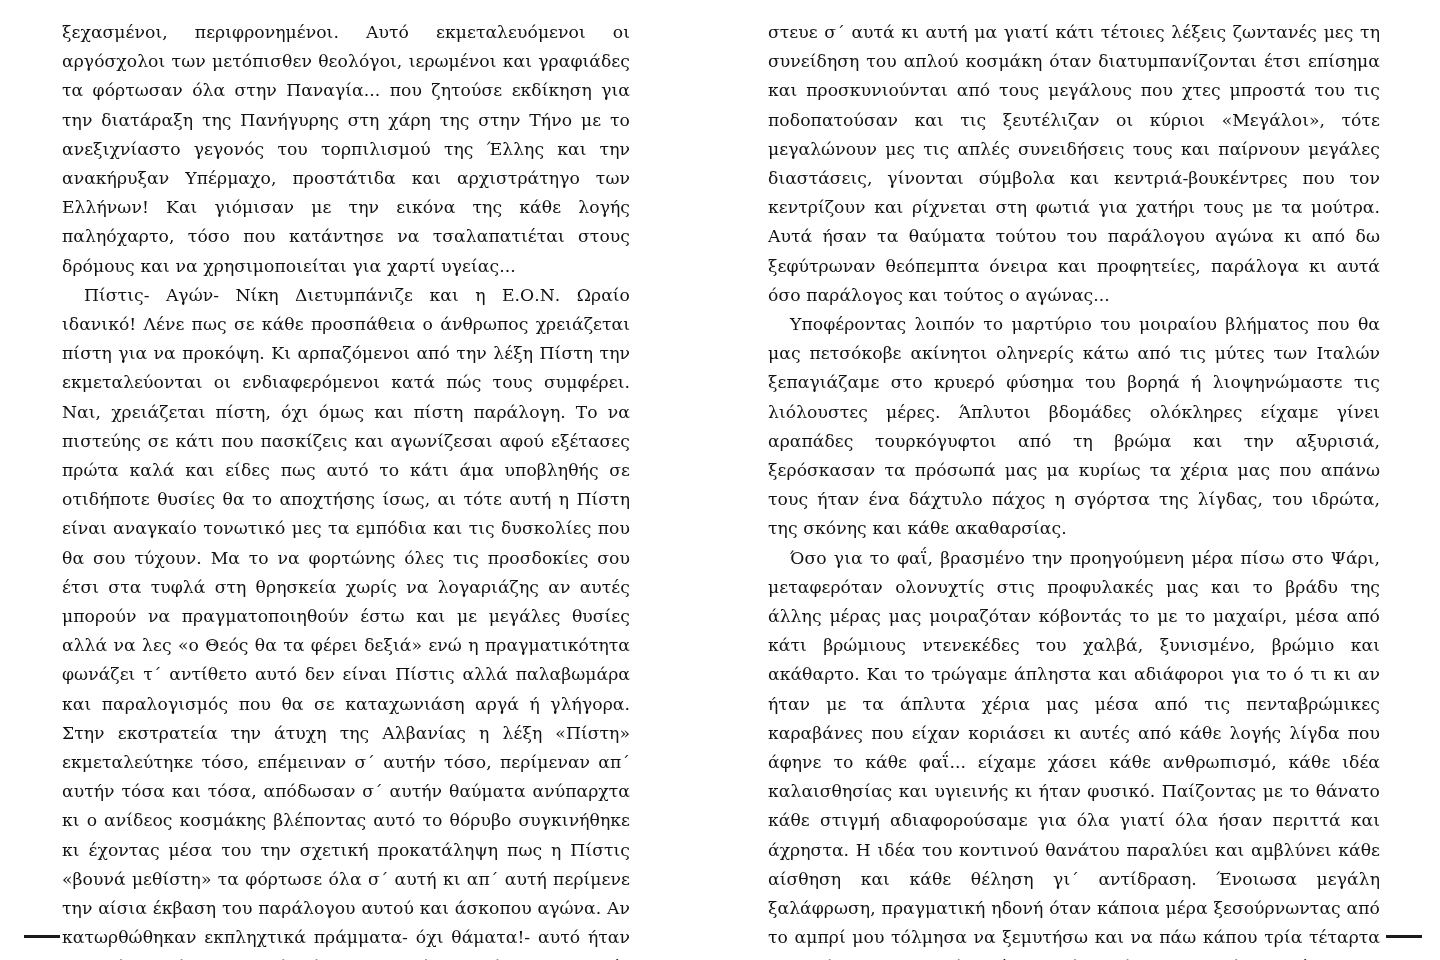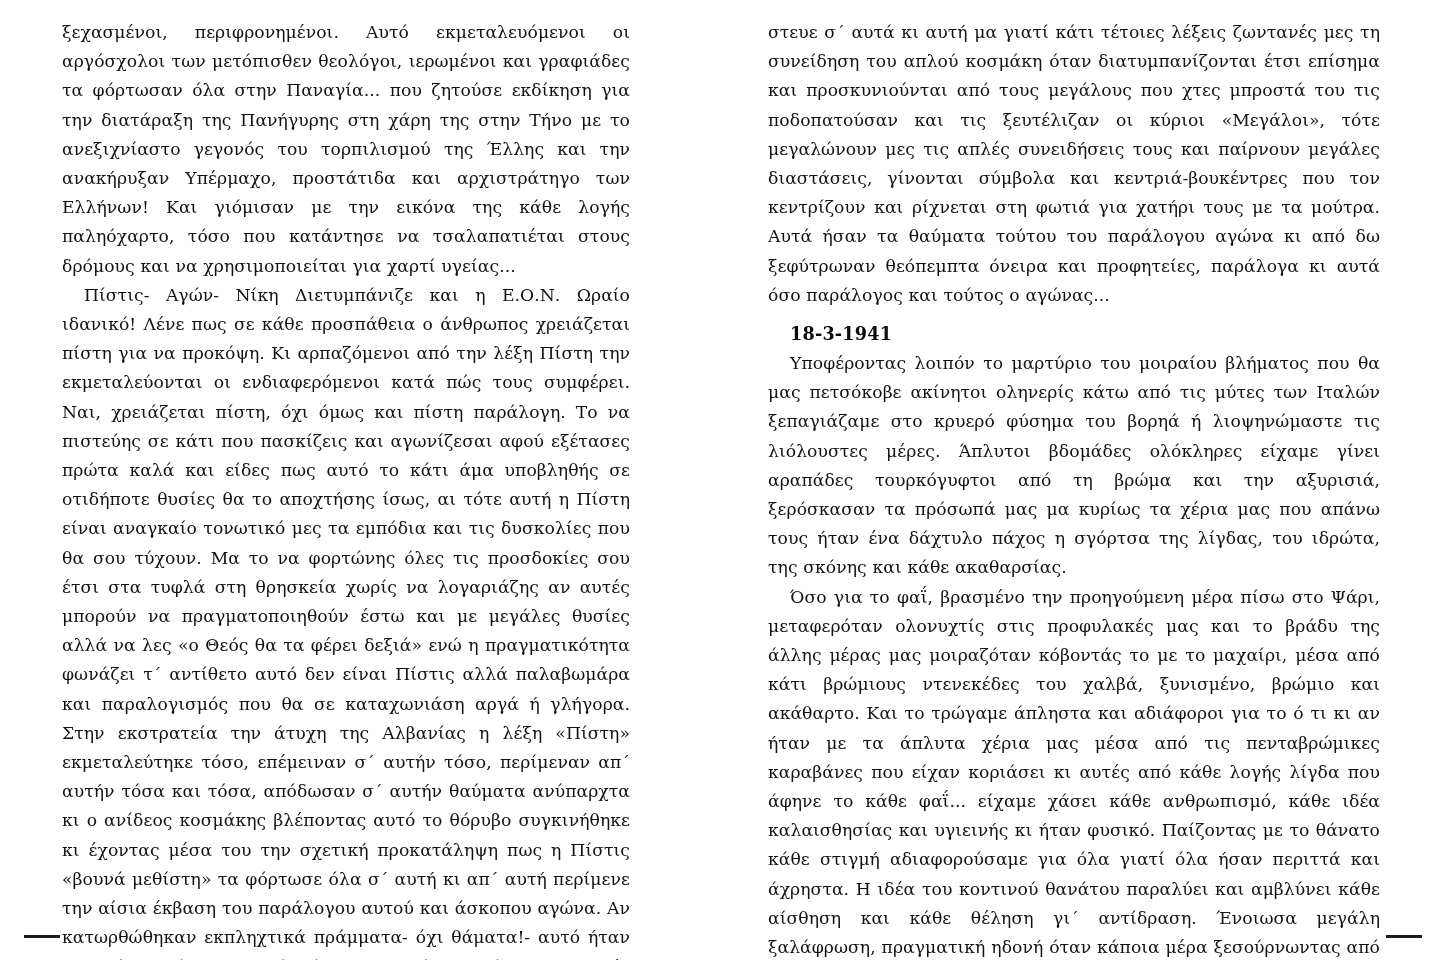--- a/index.html
+++ b/index.html
@@ -85,21 +85,20 @@
 <div class="page">
   <div class="spread">
 
     <div class="column left">
       <p class="para no-indent">ξεχασμένοι, περιφρονημένοι. Αυτό εκμεταλευόμενοι οι αργόσχολοι των μετόπισθεν θεολόγοι, ιερωμένοι και γραφιάδες τα φόρτωσαν όλα στην Παναγία... που ζητούσε εκδίκηση για την διατάραξη της Πανήγυρης στη χάρη της στην Τήνο με το ανεξιχνίαστο γεγονός του τορπιλισμού της Έλλης και την ανακήρυξαν Υπέρμαχο, προστάτιδα και αρχιστράτηγο των Ελλήνων! Και γιόμισαν με την εικόνα της κάθε λογής παληόχαρτο, τόσο που κατάντησε να τσαλαπατιέται στους δρόμους και να χρησιμοποιείται για χαρτί υγείας...</p>
       <p class="para">Πίστις- Αγών- Νίκη Διετυμπάνιζε και η Ε.Ο.Ν. Ωραίο ιδανικό! Λένε πως σε κάθε προσπάθεια ο άνθρωπος χρειάζεται πίστη για να προκόψη. Κι αρπαζόμενοι από την λέξη Πίστη την εκμεταλεύονται οι ενδιαφερόμενοι κατά πώς τους συμφέρει. Ναι, χρειάζεται πίστη, όχι όμως και πίστη παράλογη. Το να πιστεύης σε κάτι που πασκίζεις και αγωνίζεσαι αφού εξέτασες πρώτα καλά και είδες πως αυτό το κάτι άμα υποβληθής σε οτιδήποτε θυσίες θα το αποχτήσης ίσως, αι τότε αυτή η Πίστη είναι αναγκαίο τονωτικό μες τα εμπόδια και τις δυσκολίες που θα σου τύχουν. Μα το να φορτώνης όλες τις προσδοκίες σου έτσι στα τυφλά στη θρησκεία χωρίς να λογαριάζης αν αυτές μπορούν να πραγματοποιηθούν έστω και με μεγάλες θυσίες αλλά να λες «ο Θεός θα τα φέρει δεξιά» ενώ η πραγματικότητα φωνάζει τ΄ αντίθετο αυτό δεν είναι Πίστις αλλά παλαβωμάρα και παραλογισμός που θα σε καταχωνιάση αργά ή γλήγορα. Στην εκστρατεία την άτυχη της Αλβανίας η λέξη «Πίστη» εκμεταλεύτηκε τόσο, επέμειναν σ΄ αυτήν τόσο, περίμεναν απ΄ αυτήν τόσα και τόσα, απόδωσαν σ΄ αυτήν θαύματα ανύπαρχτα κι ο ανίδεος κοσμάκης βλέποντας αυτό το θόρυβο συγκινήθηκε κι έχοντας μέσα του την σχετική προκατάληψη πως η Πίστις «βουνά μεθίστη» τα φόρτωσε όλα σ΄ αυτή κι απ΄ αυτή περίμενε την αίσια έκβαση του παράλογου αυτού και άσκοπου αγώνα. Αν κατωρθώθηκαν εκπληχτικά πράμματα- όχι θάματα!- αυτό ήταν φυσικό γιατί οι Ιταλοί ούτε ψυχή είχαν, ούτε και καλές πληροφορίες για τον τρόπο του πολέμου που θα τους κάναμε και πιστεύοντας στην αριθμητική υπεροχή τους την αναμφισβήτητη σε έμψυχο και άψυχο υλικό το πήραν στ΄ αψήφιστα και νόμισαν πως θα μας καταπλήξουν με μόνους τους όλμους και τ΄ αεροπλάνα τους που δεν ευστόχησαν ποτέ. Σαν είδαν όμως πως από τέτοια δεν ίδρωνε τ΄ αυτί μας γιατί δεν ήσαν και τίποτα τρομαχτικά κι ανυπόφορα δα πράμματα αυτά στην αρχή, τότε το πήραν στα σοβαρά και οπλίστηκαν ανάλογα με κείνο που χρειαζόταν και κατάφεραν να μας καρφώσουν στη θέση μας δυόμισυ και τρεις μήνες! Μα είπα πως την λέξη Πίστη την χρησιμοποίησε η προπαγάνδα όπως και την λέξη Τιμή και Πατρίδα όχι επειδή πί-</p>
     </div>
 
     <div class="column right">
       <p class="para no-indent">στευε σ΄ αυτά κι αυτή μα γιατί κάτι τέτοιες λέξεις ζωντανές μες τη συνείδηση του απλού κοσμάκη όταν διατυμπανίζονται έτσι επίσημα και προσκυνιούνται από τους μεγάλους που χτες μπροστά του τις ποδοπατούσαν και τις ξευτέλιζαν οι κύριοι «Μεγάλοι», τότε μεγαλώνουν μες τις απλές συνειδήσεις τους και παίρνουν μεγάλες διαστάσεις, γίνονται σύμβολα και κεντριά-βουκέντρες που τον κεντρίζουν και ρίχνεται στη φωτιά για χατήρι τους με τα μούτρα. Αυτά ήσαν τα θαύματα τούτου του παράλογου αγώνα κι από δω ξεφύτρωναν θεόπεμπτα όνειρα και προφητείες, παράλογα κι αυτά όσο παράλογος και τούτος ο αγώνας...</p>
-      <h2 class="date-heading">18-3-1941</h2>
       <p class="para">Υποφέροντας λοιπόν το μαρτύριο του μοιραίου βλήματος που θα μας πετσόκοβε ακίνητοι οληνερίς κάτω από τις μύτες των Ιταλών ξεπαγιάζαμε στο κρυερό φύσημα του βορηά ή λιοψηνώμαστε τις λιόλουστες μέρες. Άπλυτοι βδομάδες ολόκληρες είχαμε γίνει αραπάδες τουρκόγυφτοι από τη βρώμα και την αξυρισιά, ξερόσκασαν τα πρόσωπά μας μα κυρίως τα χέρια μας που απάνω τους ήταν ένα δάχτυλο πάχος η σγόρτσα της λίγδας, του ιδρώτα, της σκόνης και κάθε ακαθαρσίας.</p>
       <p class="para">Όσο για το φαΐ, βρασμένο την προηγούμενη μέρα πίσω στο Ψάρι, μεταφερόταν ολονυχτίς στις προφυλακές μας και το βράδυ της άλλης μέρας μας μοιραζόταν κόβοντάς το με το μαχαίρι, μέσα από κάτι βρώμιους ντενεκέδες του χαλβά, ξυνισμένο, βρώμιο και ακάθαρτο. Και το τρώγαμε άπληστα και αδιάφοροι για το ό τι κι αν ήταν με τα άπλυτα χέρια μας μέσα από τις πενταβρώμικες καραβάνες που είχαν κοριάσει κι αυτές από κάθε λογής λίγδα που άφηνε το κάθε φαΐ... είχαμε χάσει κάθε ανθρωπισμό, κάθε ιδέα καλαισθησίας και υγιεινής κι ήταν φυσικό. Παίζοντας με το θάνατο κάθε στιγμή αδιαφορούσαμε για όλα γιατί όλα ήσαν περιττά και άχρηστα. Η ιδέα του κοντινού θανάτου παραλύει και αμβλύνει κάθε αίσθηση και κάθε θέληση γι΄ αντίδραση. Ένοιωσα μεγάλη ξαλάφρωση, πραγματική ηδονή όταν κάποια μέρα ξεσούρνωντας από το αμπρί μου τόλμησα να ξεμυτήσω και να πάω κάπου τρία τέταρτα χαμηλά για να πλυθώ σ΄ ένα ποτάμι. Είχα να νιφτώ 15 ημέρες. Για εσώρουχα ούτε τα κύτταξα γιατί θα ΄χανα τη χαρά των καθαρών μούτρων, χεριών και ποδιών. Ένοιωσα όλη την χαρά την γλύκα και όλη την αξία της καθαριότητας.</p>
 
     </div>
 
   </div>
 
   <div class="crop-mark bottom-left"></div>
   <div class="crop-mark bottom-right"></div>
 </div>

